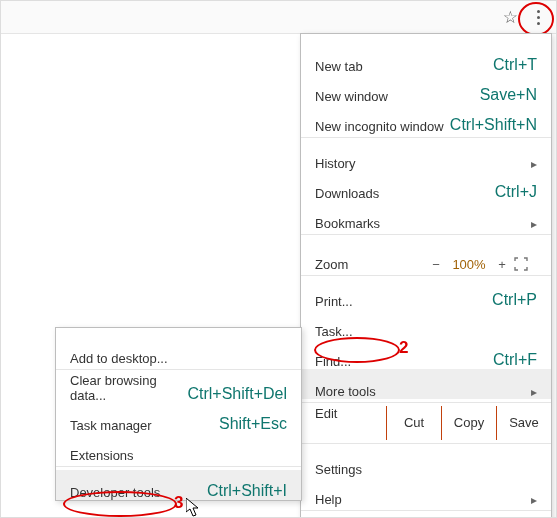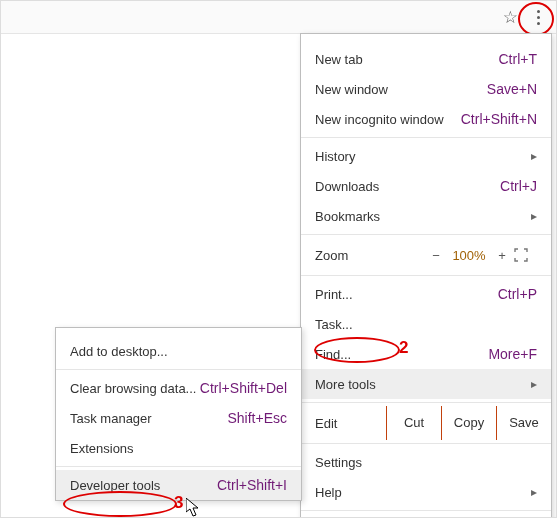--- a/index.html
+++ b/index.html
@@ -6,32 +6,32 @@
 .stage{position:relative;width:557px;height:518px;border:1px solid #ddd;box-sizing:border-box;overflow:hidden}
 .toolbar{position:absolute;top:0;right:0;left:0;height:32px;border-bottom:1px solid #e5e5e5;background:#fafafa}
 .star-icon{position:absolute;right:38px;top:6px;font-size:17px;color:#5a5a5a}
 .kebab{position:absolute;right:6px;top:4px;width:24px;height:24px;display:flex;flex-direction:column;align-items:center;justify-content:center;gap:3px;border-radius:12px}
 .kebab span{width:3px;height:3px;background:#5a5a5a;border-radius:50%}
 .callout1{position:absolute;right:2px;top:1px;width:32px;height:30px;border:2px solid #d00;border-radius:50%}
 .num{color:#d00;font-weight:bold;font-size:17px;position:absolute}
 .menu{position:absolute;background:#fff;border:1px solid #bdbdbd;box-shadow:2px 2px 6px rgba(0,0,0,.15)}
 .menu1{right:4px;top:32px;width:250px}
 .menu2{right:254px;top:326px;width:245px}
-.row{display:flex;align-items:center;height:30px;padding:0 14px}
+.row{display:flex;align-items:flex-end;height:30px;padding:0 14px}
 .row .lbl{flex:1}
-.sc{color:#701a75;font-size:14px}
+.sc{color:#0f766e;font-size:16px}
 .arrow{color:#666;font-size:12px;margin-left:4px}
 .sep{height:1px;background:#e5e5e5;margin:3px 0}
 .hl{background:#eee}
-.zoomrow{display:flex;align-items:center;height:34px;padding:0 14px}
+.zoomrow{display:flex;align-items:flex-end;height:34px;padding:0 14px}
 .zoomrow .lbl{flex:1}
 .zbtn{width:22px;text-align:center;color:#555}
 .zval{width:44px;text-align:center;color:#a16207}
 .fs{width:24px;text-align:center}
-.editrow{display:flex;align-items:center;height:34px;padding:0 0 0 14px}
+.editrow{display:flex;align-items:flex-start;height:34px;padding:0 0 0 14px}
 .editrow .lbl{flex:1}
 .ebtn{width:54px;text-align:center;border-left:1px solid #c2410c;height:34px;line-height:34px}
 .oval{position:absolute;border:2px solid #d00;border-radius:50%}
 .cursor{position:absolute;pointer-events:none}
 svg{display:block}
 </style>
 </head>
 <body>
 
 <div class="stage">
@@ -91,21 +91,21 @@
     <div class="sep"></div>
     <div class="row">
         <span class="lbl">Print...</span>
         <span class="sc">Ctrl+P</span>
       </div>
     <div class="row">
         <span class="lbl">Task...</span>
       </div>
     <div class="row">
         <span class="lbl">Find...</span>
-        <span class="sc">More+F</span>
+        <span class="sc">Ctrl+F</span>
       </div>
     <div class="row hl">
         <span class="lbl">More tools</span>
         <span class="arrow">▸</span>
       </div>
     <div class="sep"></div>
     <div class="editrow">
       <span class="lbl">Edit</span>
       <span class="ebtn">Cut</span>
       <span class="ebtn">Copy</span>

